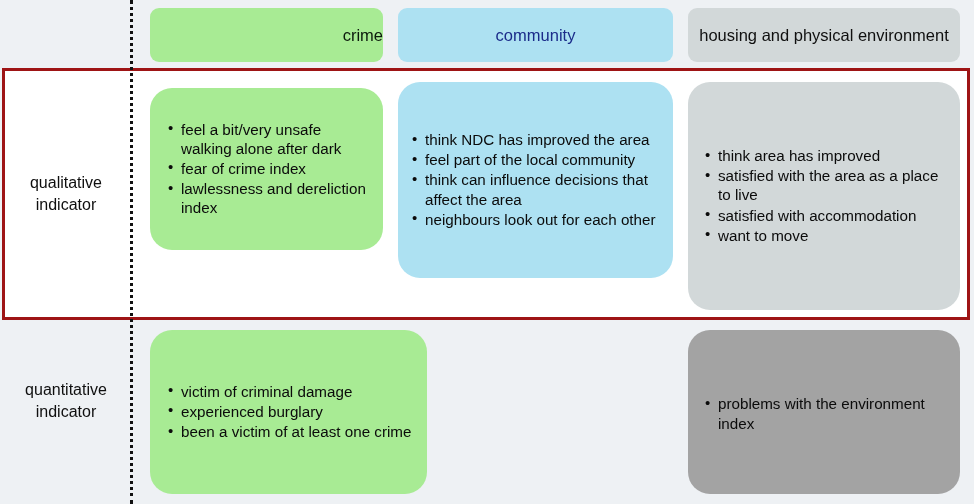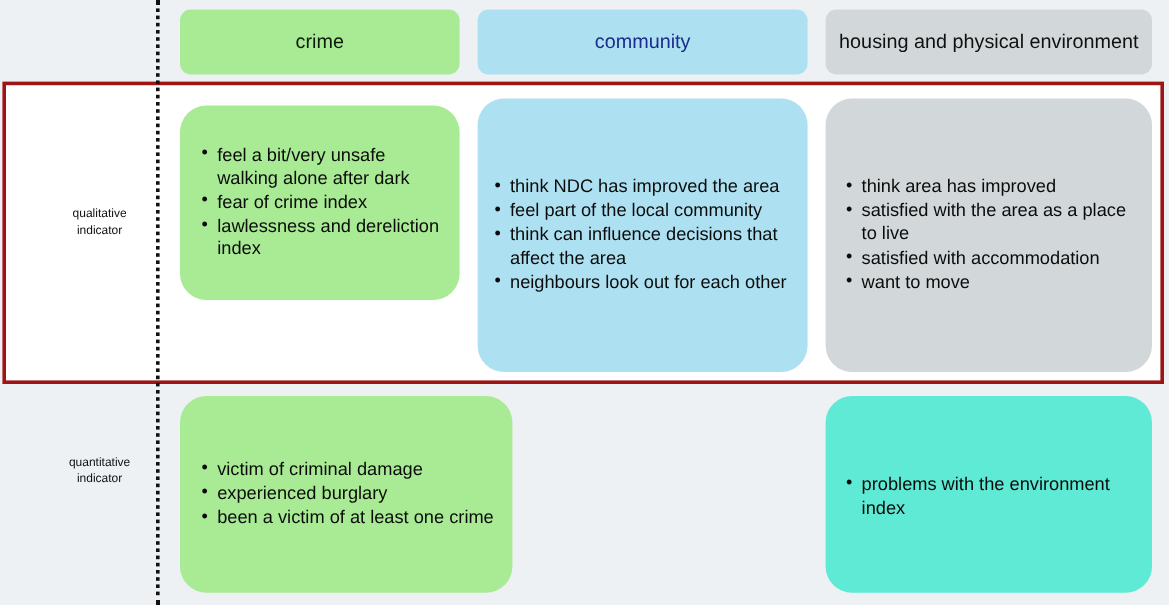--- a/index.html
+++ b/index.html
@@ -40,24 +40,24 @@
     top: 0px;
     width: 0px;
     height: 504px;
     border-left: 3px dotted #111111;
     z-index: 6;
   }
 
   
   .row-label {
     position: absolute;
-    left: 23px;
+    left: 6px;
     width: 120px;
     text-align: center;
-    font-size: 10px;
+    font-size: 16px;
     color: #0f0f0f;
     line-height: 1.35;
     z-index: 5;
   }
   .row-label.qualitative { top: 172px; }
   .row-label.quantitative { top: 379px; }
 
   
   .col-header {
     position: absolute;
@@ -69,20 +69,21 @@
     justify-content: center;
     text-align: center;
     font-size: 16.5px;
     line-height: 1.25;
     z-index: 4;
   }
   .col-header.crime {
     left: 150px;  width: 233px;
     background: #a8eb94;
     color: #0c1a0c;
+    justify-content: flex-end;
   }
   .col-header.community {
     left: 398px;  width: 275px;
     background: #ade1f2;
     color: #1b2c8a;
   }
   .col-header.housing {
     left: 688px;  width: 272px;
     background: #d2d8d9;
     color: #101010;
@@ -120,21 +121,21 @@
     line-height: 1.26;
   }
 
   
   .card.q-crime {
     left: 150px;  top: 88px;  width: 233px;  height: 162px;
     background: #a8eb94;
     padding: 10px 12px 10px 18px;
   }
   .card.q-community {
-    left: 398px;  top: 82px;  width: 275px;  height: 228px;
+    left: 398px;  top: 82px;  width: 275px;  height: 196px;
     background: #ade1f2;
     padding: 10px 10px 10px 14px;
   }
   .card.q-housing {
     left: 688px;  top: 82px;  width: 272px;  height: 228px;
     background: #d2d8d9;
     padding: 10px 8px 10px 17px;
   }
 
   
@@ -143,21 +144,21 @@
     background: #a8eb94;
     padding: 10px 12px 10px 18px;
   }
   .card.n-community {
     left: 398px;  top: 330px;  width: 275px;  height: 164px;
     background: #ade1f2;
     padding: 10px 10px 10px 14px;
   }
   .card.n-housing {
     left: 688px;  top: 330px;  width: 272px;  height: 164px;
-    background: #5eead4;
+    background: #a3a3a3;
     padding: 10px 8px 6px 17px;
   }
 </style>
 </head>
 <body>
 
 <div id="matrix">
 
   <div class="highlight-box"></div>
 

